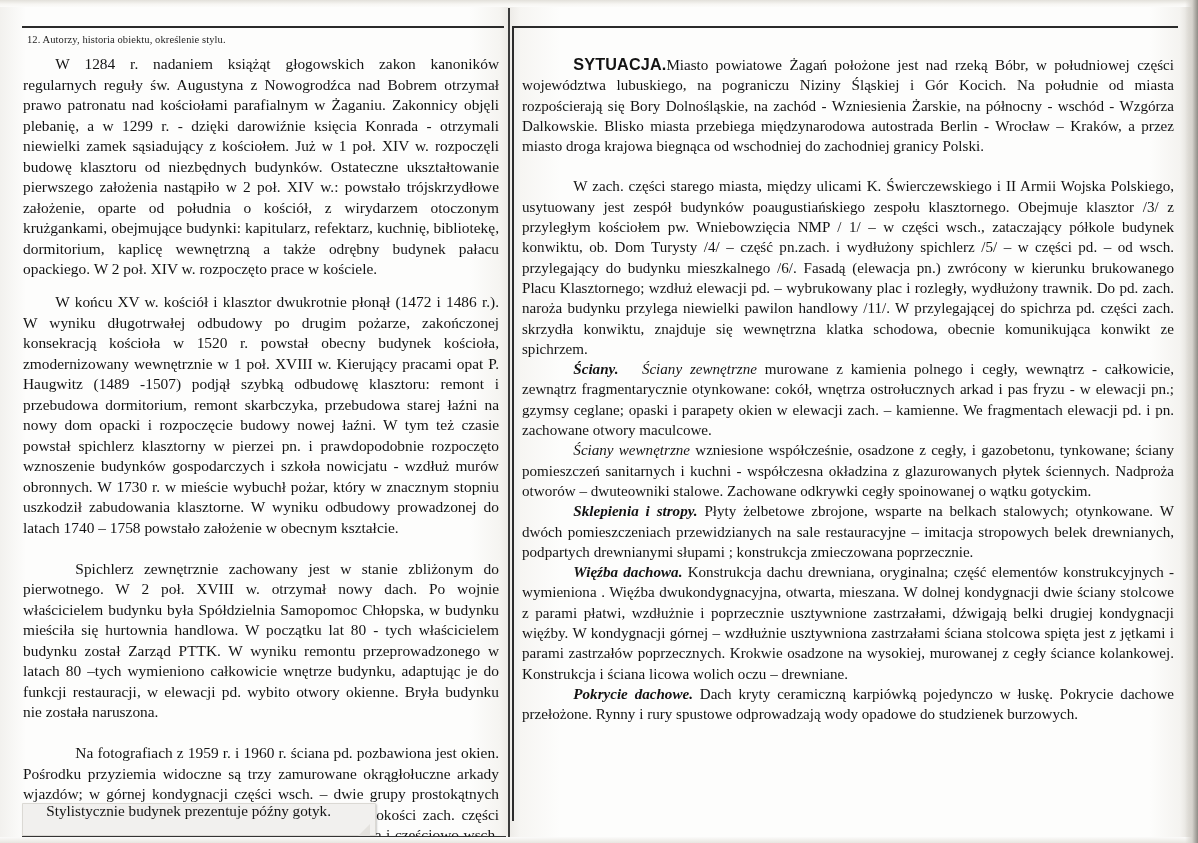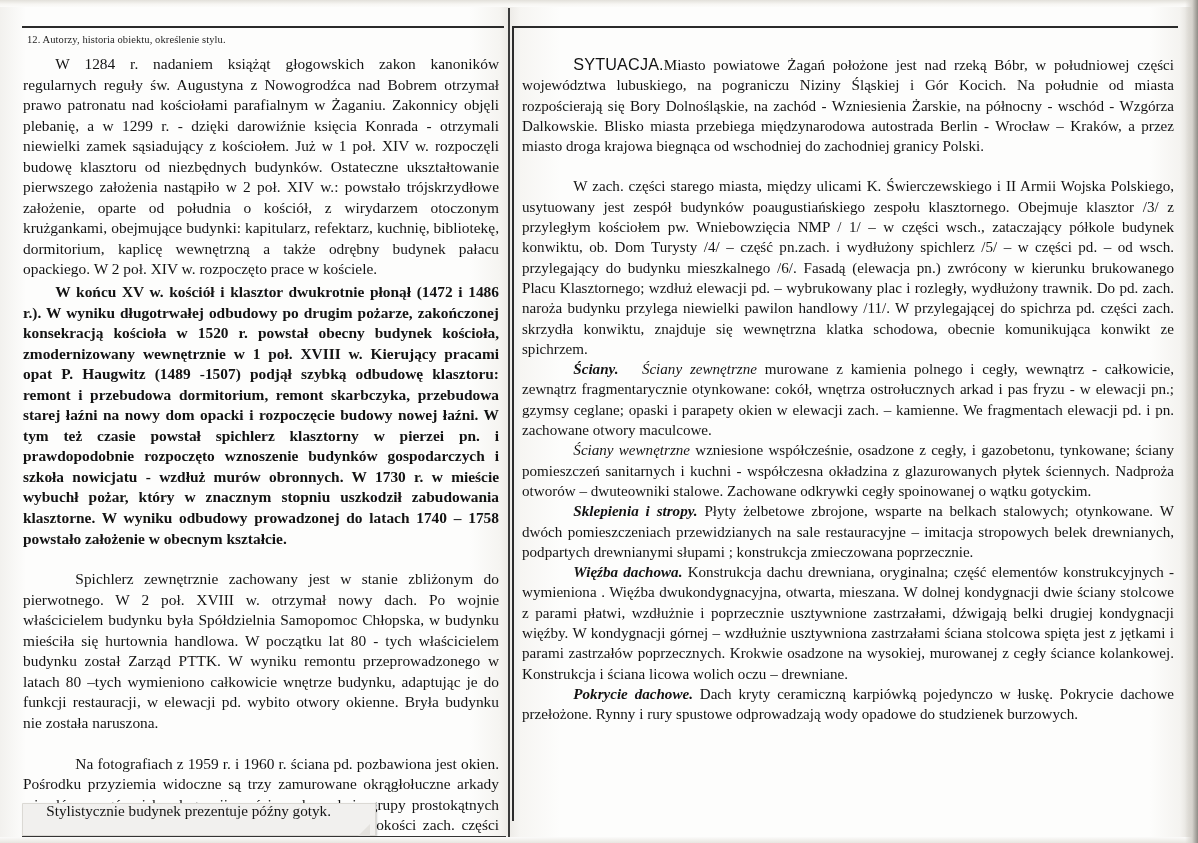--- a/index.html
+++ b/index.html
@@ -123,29 +123,30 @@
     width: 652px;
     font-size: 15.1px;
     line-height: 20.3px;
   }
 
   .column p {
     margin: 0;
     text-indent: 2.1em;
   }
   .column p.gap-before { margin-top: 20px; }
-  .column p.gap-small  { margin-top: 2px; font-weight: bold; }
+  .column p.gap-small  { margin-top: 12px; }
   .column p.noindent   { text-indent: 0; }
   .column p.deep-indent { text-indent: 3.4em; }
 
   
   .sec-head {
     font-family: "Liberation Sans", "DejaVu Sans", sans-serif;
     font-size: 16.2px;
     letter-spacing: .15px;
+    font-weight: bold;
   }
   .sec-head-line {
     font-family: "Liberation Sans", "DejaVu Sans", sans-serif;
     font-size: 16.4px;
     letter-spacing: .2px;
     display: block;
     text-indent: 0;
     margin-left: 2.9em;
   }
 

